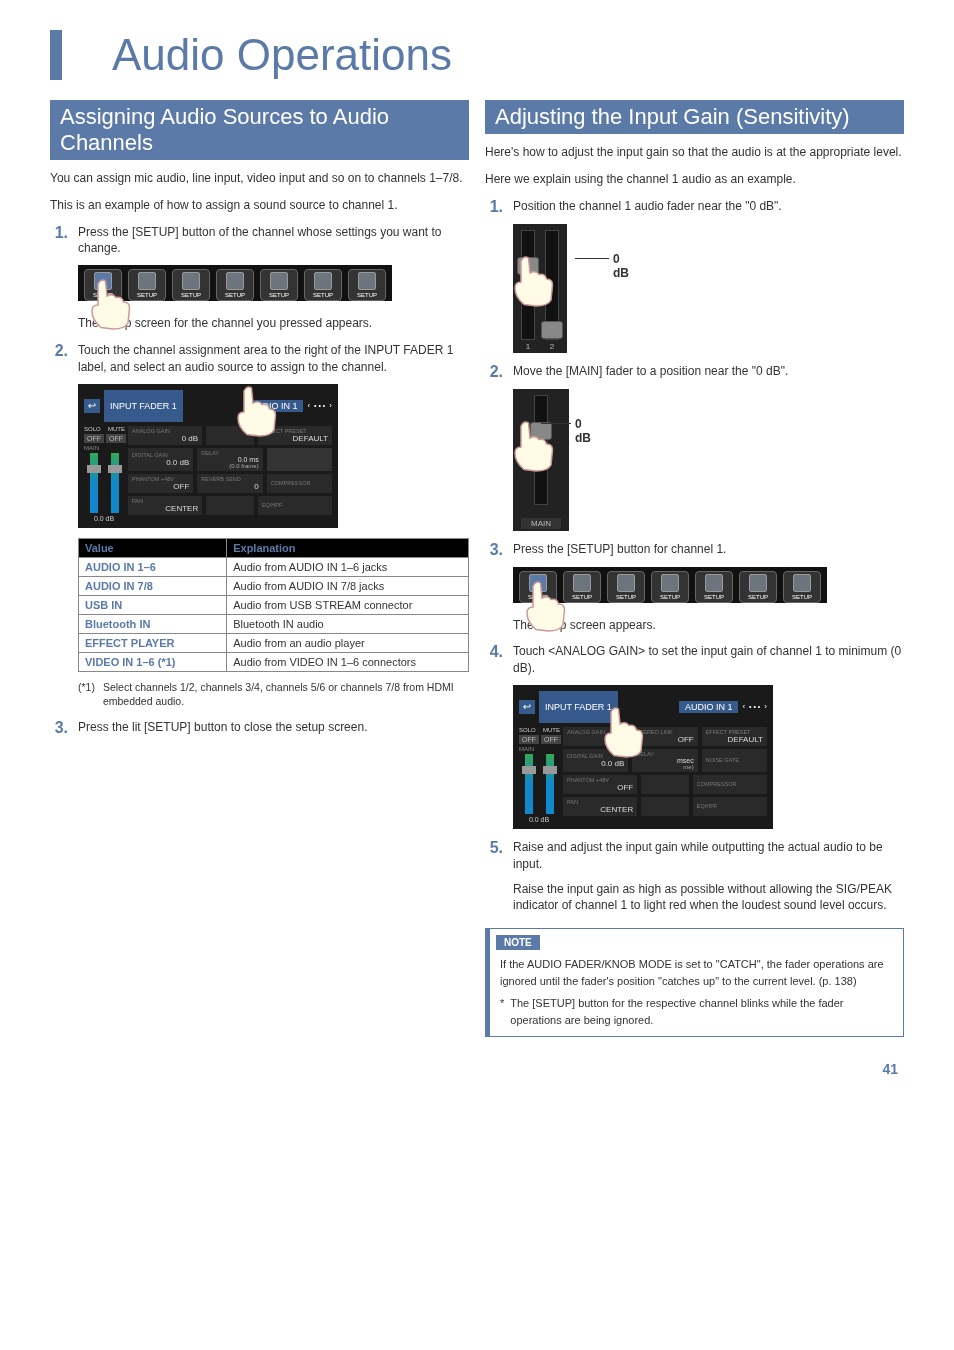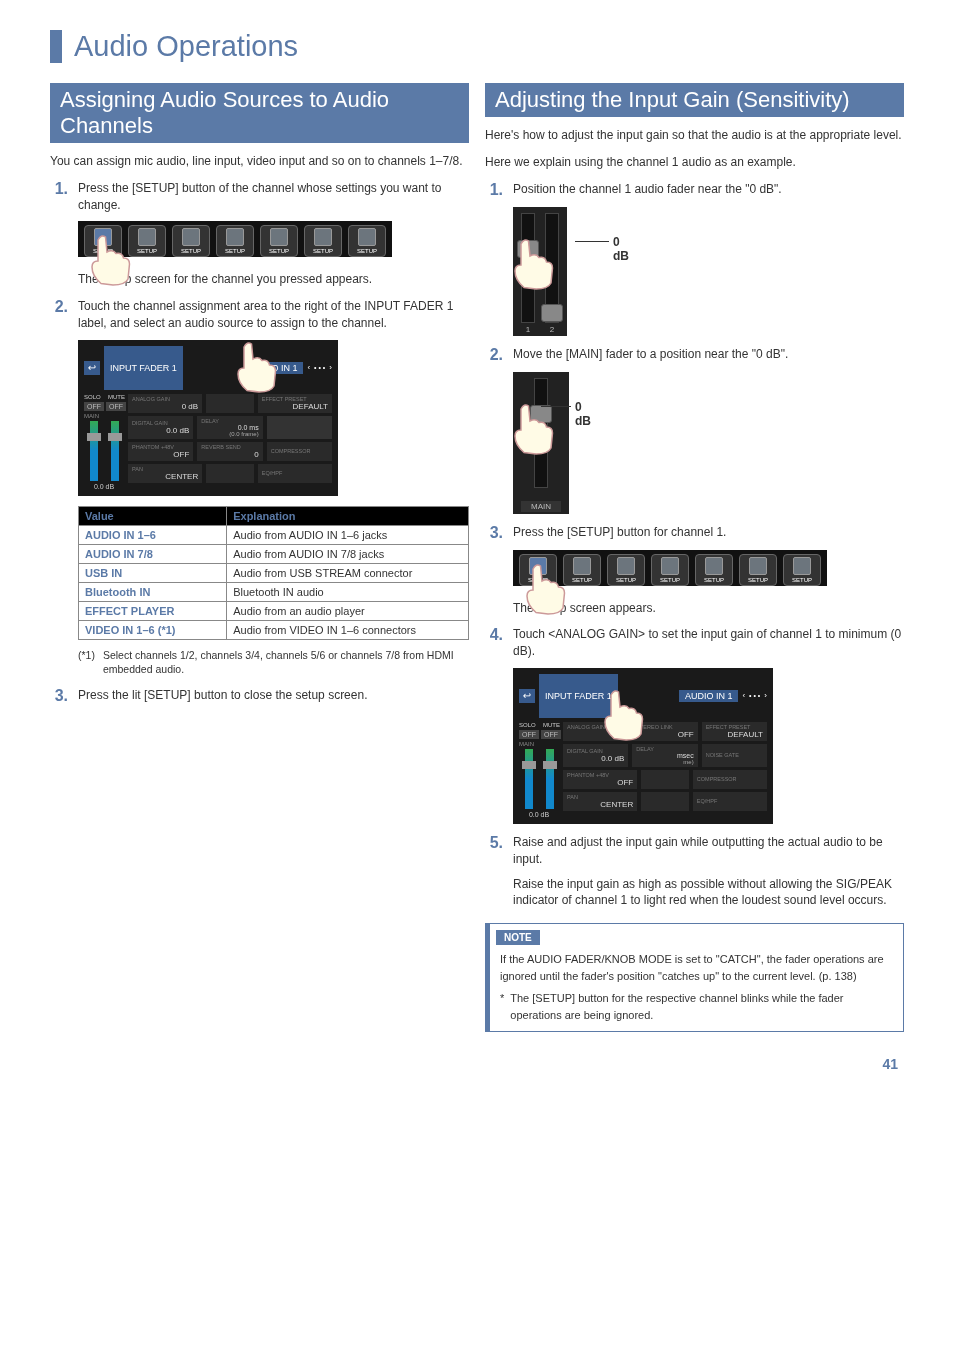--- a/index.html
+++ b/index.html
@@ -11,23 +11,24 @@
     width: 954px;
     padding: 30px 50px 60px 50px;
     position: relative;
   }
   .page-title-wrap {
     border-left: 12px solid #5b7aa7;
     padding-left: 12px;
     margin-bottom: 20px;
   }
   .page-title {
-    font-size: 29px;
+    font-size: 44px;
     font-weight: 300;
     color: #5b7aa7;
+    margin-left: 38px;
   }
   .columns {
     display: flex;
     gap: 16px;
   }
   .col { flex: 1; }
   .section-heading {
     background: #5b7aa7;
     color: #fff;
     font-size: 22px;
@@ -69,21 +70,21 @@
   }
   .finger-cursor svg { width:100%; height:100%; }
 
   
   .lcd {
     margin-left:28px; width:260px; background:#1a1a1a; padding:6px; position:relative;
     font-size:8px; color:#ccc;
   }
   .lcd-head { display:flex; align-items:center; gap:4px; margin-bottom:4px;}
   .lcd-back { background:#375a8c; color:#fff; width:16px; height:14px; display:flex; align-items:center; justify-content:center; font-size:10px;}
-  .lcd-title { background:#375a8c; color:#fff; padding:17px 6px; font-size:9px;}
+  .lcd-title { background:#375a8c; color:#fff; padding:11px 6px; font-size:9px;}
   .lcd-src { background:#375a8c; color:#fff; padding:1px 6px; font-size:9px; margin-left:auto;}
   .lcd-arrows { color:#fff; display:flex; gap:4px; align-items:center;}
   .lcd-body { display:flex; gap:4px;}
   .lcd-faders { width:40px; }
   .lcd-faders .mute-row { display:flex; gap:2px; font-size:6px;}
   .lcd-faders .off { background:#444; color:#bbb; padding:1px 3px; font-size:7px;}
   .lcd-mini-lbl { font-size:6px; color:#888; margin-top:2px;}
   .lcd-main { flex:1;}
   .lcd-row { display:flex; gap:4px; margin-bottom:3px;}
   .lcd-cell { background:#2a2a2a; flex:1; padding:2px 4px; font-size:7px; color:#aaa; text-align:right; min-height:16px; display:flex; flex-direction:column; justify-content:center;}
@@ -131,20 +132,21 @@
 
 <div class="page-title-wrap">
   <div class="page-title">Audio Operations</div>
 </div>
 
 <div class="columns">
 
   <div class="col">
     <div class="section-heading">Assigning Audio Sources to Audio Channels</div>
     <p class="intro">You can assign mic audio, line input, video input and so on to channels 1–7/8.</p>
+    <p class="intro">This is an example of how to assign a sound source to channel 1.</p>
 
     <div class="step">
       <div class="step-num">1.</div>
       <div class="step-text">Press the [SETUP] button of the channel whose settings you want to change.</div>
     </div>
 
     
     <div class="setup-row">
       <div class="setup-btns">
         <div class="setup-btn">

